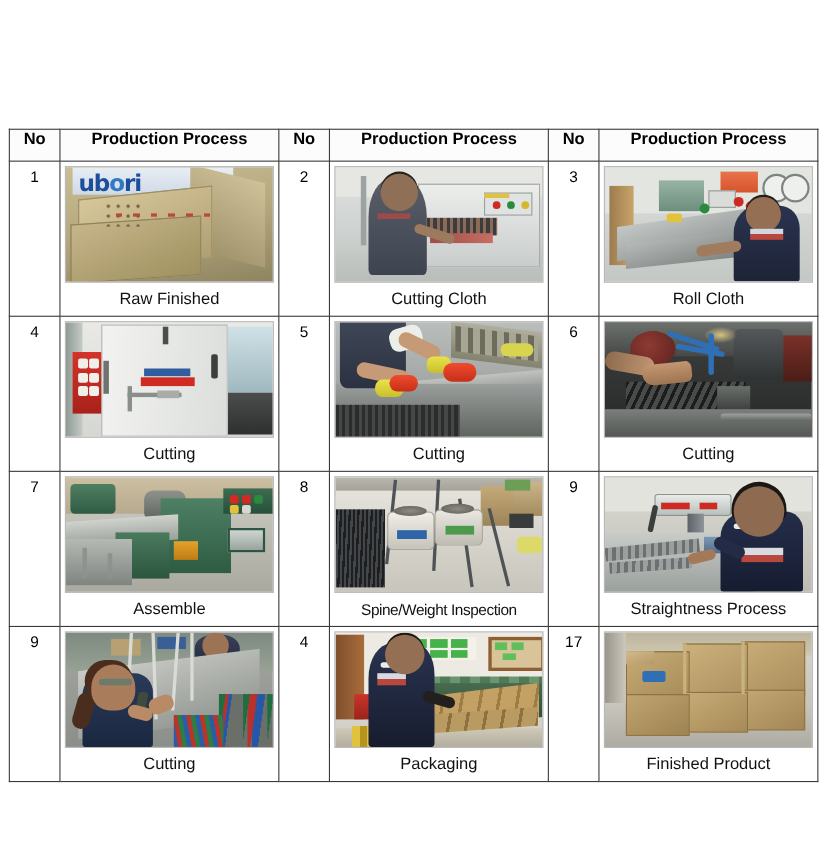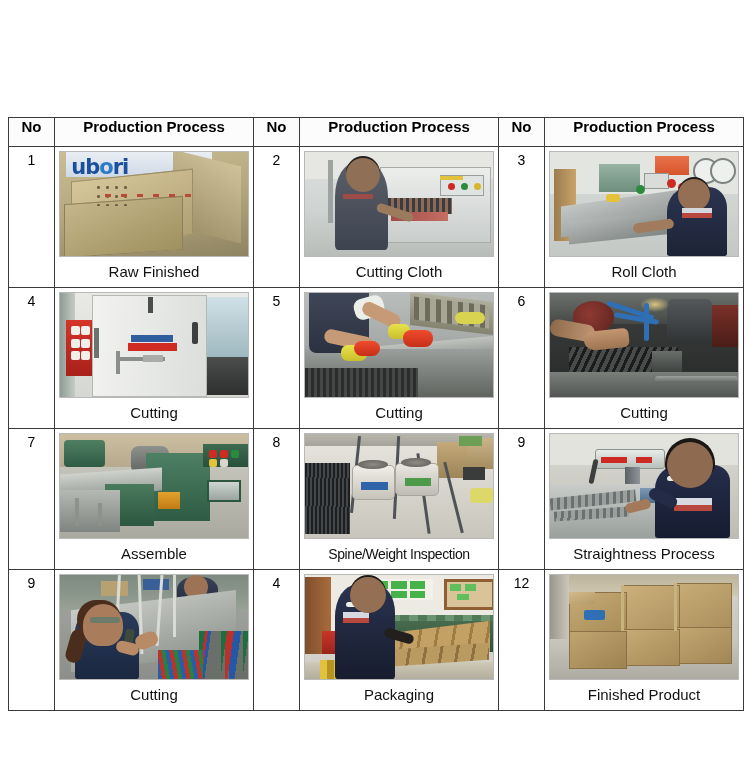--- a/index.html
+++ b/index.html
@@ -837,21 +837,21 @@
                 <div class="ph-layer logo"></div>
                 <div class="ph-layer hair"></div>
                 <div class="ph-layer head"></div>
                 <div class="ph-layer arm"></div>
               </div>
             </div>
             <div class="caption">Packaging</div>
           </div>
         </td>
 
-        <td class="no-cell">12</td>
+        <td class="no-cell">17</td>
         <td class="proc-cell">
           <div class="proc-inner">
             <div class="photo-frame">
               <div class="photo p12">
                 <div class="ph-layer wall"></div>
                 <div class="ph-layer floor"></div>
                 <div class="ph-layer bx3"></div>
                 <div class="ph-layer bx2"></div>
                 <div class="ph-layer bx1"></div>
                 <div class="ph-layer bx6"></div>

